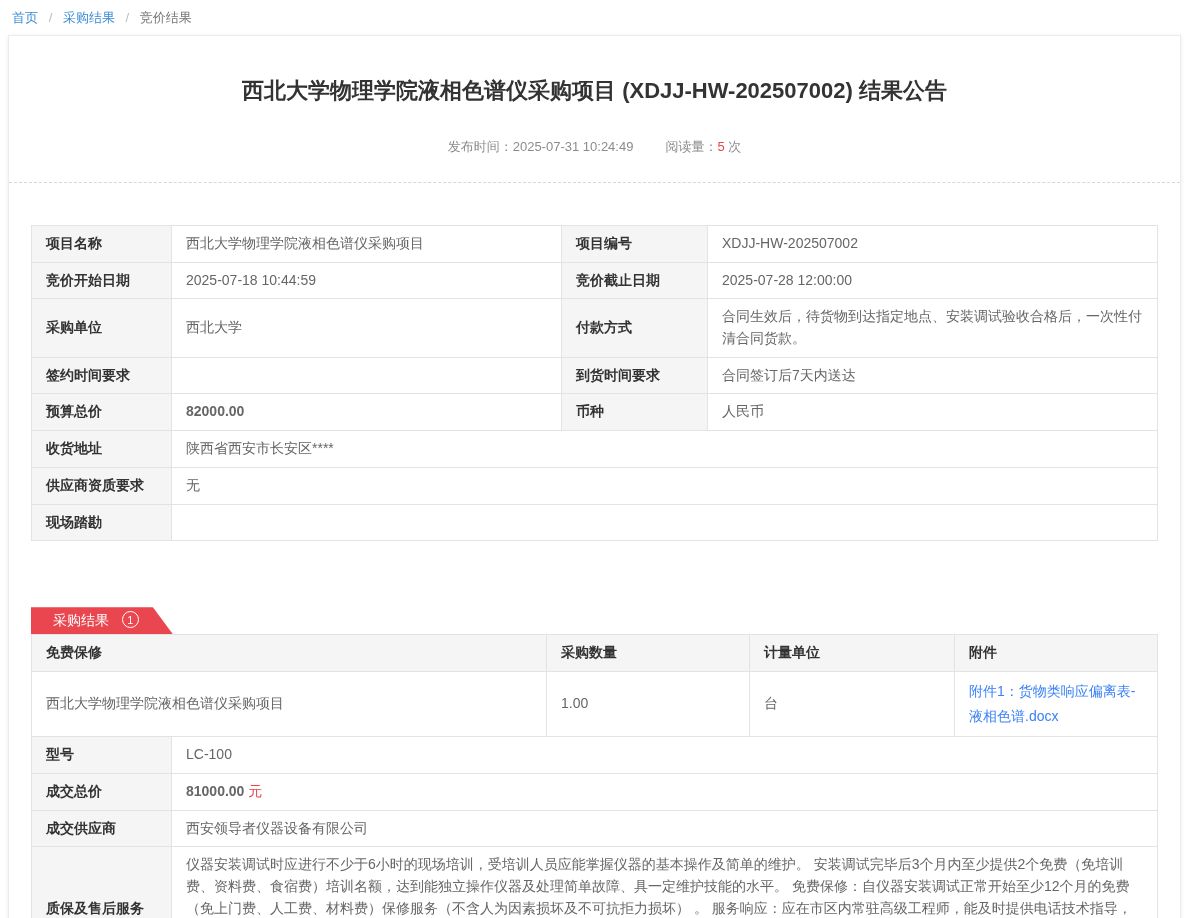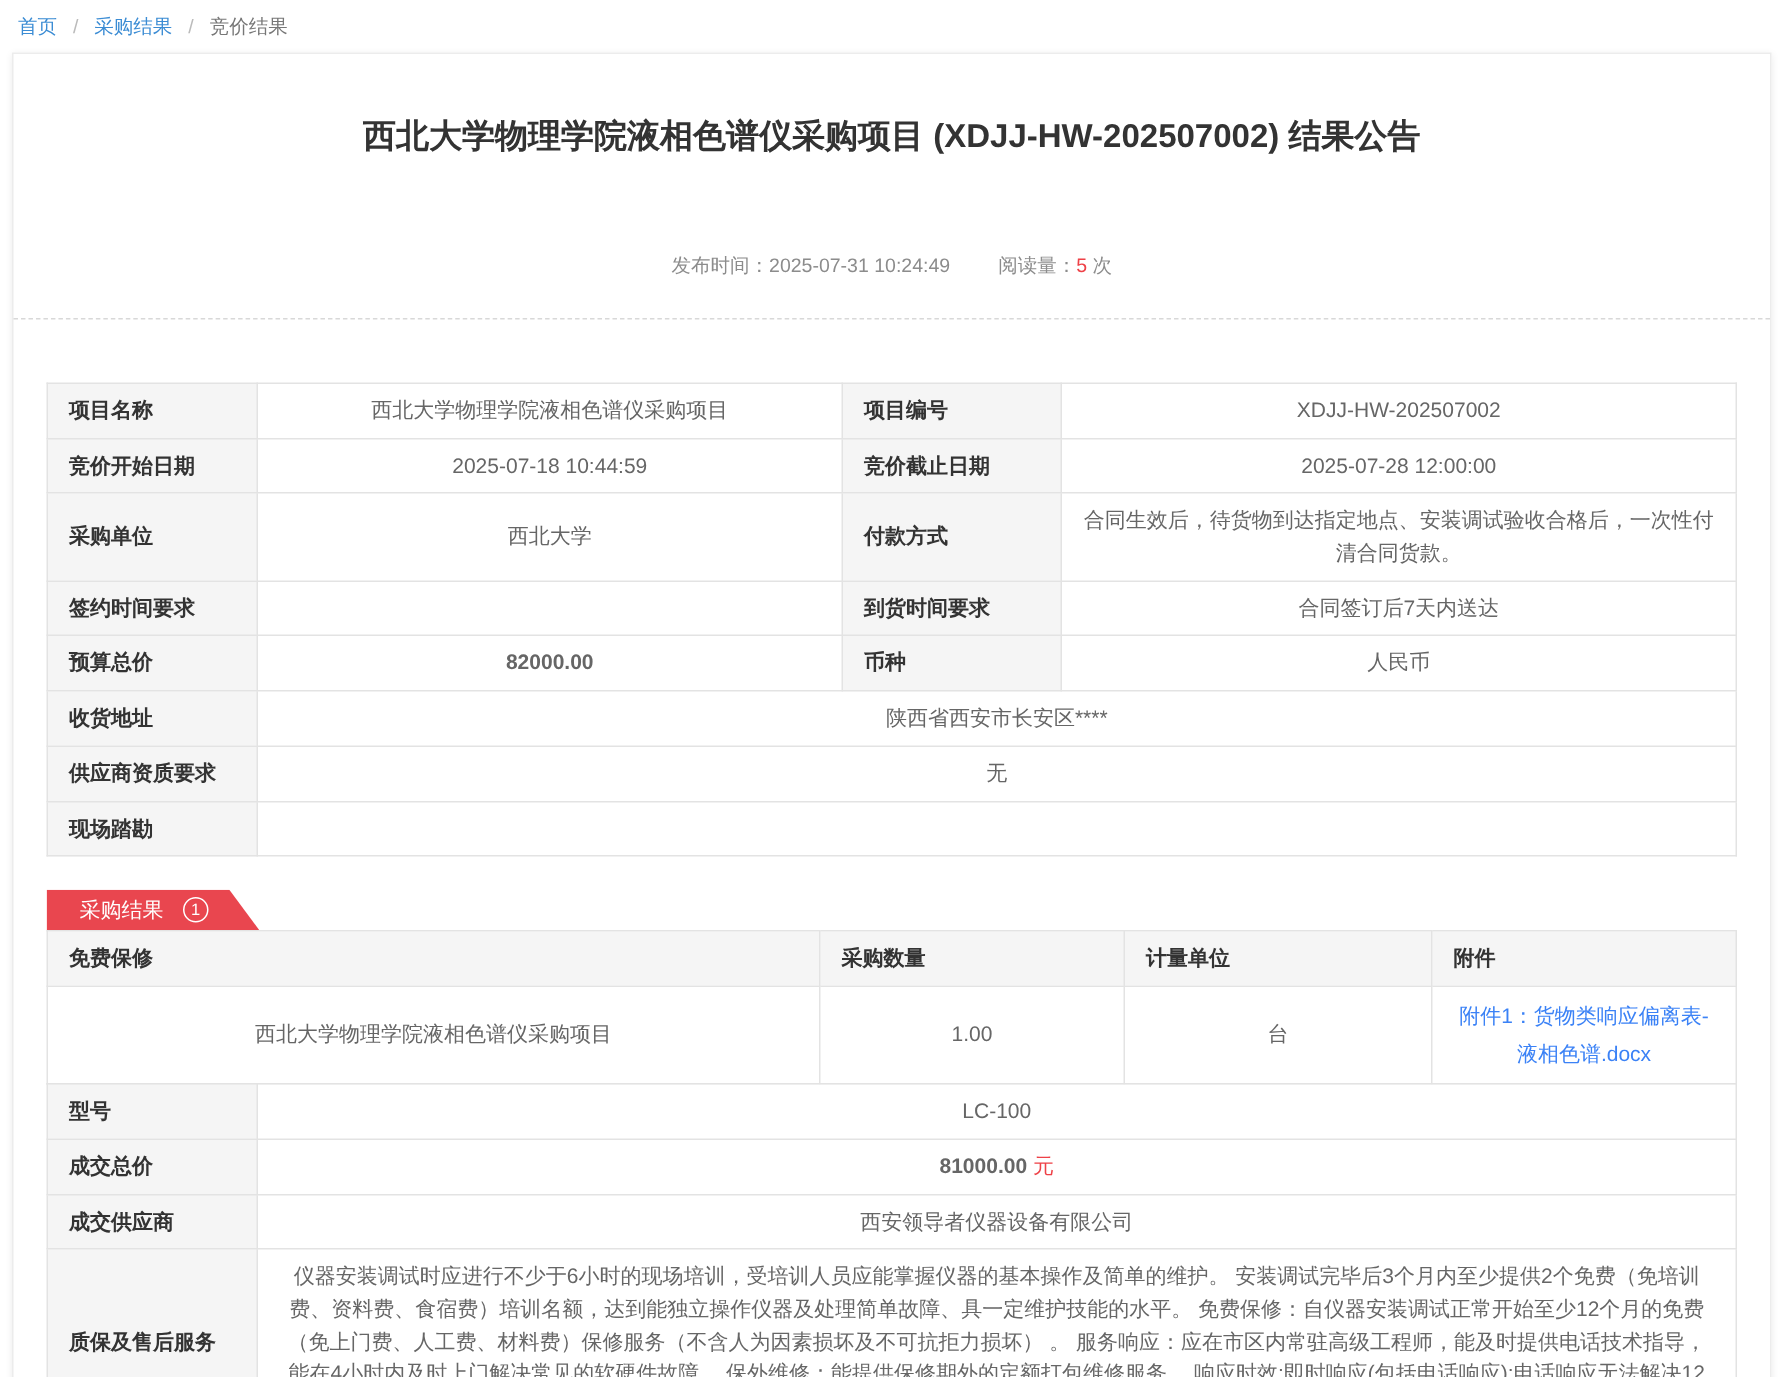--- a/index.html
+++ b/index.html
@@ -33,21 +33,21 @@
     padding-bottom: 10px;
   }
   .doc-title {
     margin: 40px 40px 0;
     text-align: center;
     font-size: 22px;
     font-weight: bold;
     color: #333;
   }
   .doc-meta {
-    margin-top: 62px;
+    margin-top: 32px;
     text-align: center;
     font-size: 13px;
     color: #8c8c8c;
   }
   .doc-meta .views { margin-left: 32px; }
   .doc-meta .red { color: #ee4147; }
   .dashed-divider {
     margin: 26px 0 0;
     border: none;
     border-top: 1px dashed #d8d8d8;
@@ -63,39 +63,40 @@
     vertical-align: middle;
     word-break: break-all;
   }
   table { border: 1px solid #d2d2d2; }
   td.lbl, th.hd {
     background: #f5f5f5;
     color: #333;
     font-weight: bold;
     text-align: left;
   }
-  td.val { color: #666; background: #fff; text-align: center; }
+  td.val { color: #666; background: #fff; }
   td { height: 36px; }
   .price { color: #ee4147; font-weight: bold; }
   .price .suffix { font-weight: normal; color: #ee4147; }
   a.attach-link { color: #3b82f6; text-decoration: none; cursor: pointer; line-height: 1.8; }
 
   
   .result-tab-wrap { margin-top: 22px; }
   .result-tab {
     display: inline-block;
     position: relative;
     background: #e9464f;
     color: #fff;
     font-size: 14px;
     height: 27px;
     line-height: 27px;
     padding: 0 34px 0 22px;
     clip-path: polygon(0 0, calc(100% - 20px) 0, 100% 100%, 0 100%);
     cursor: pointer;
+    margin-top: 44px;
   }
   .result-tab .count-badge {
     display: inline-block;
     width: 17px; height: 17px;
     line-height: 16px;
     border: 1px solid #fff;
     border-radius: 50%;
     text-align: center;
     font-size: 11px;
     margin-left: 9px;

